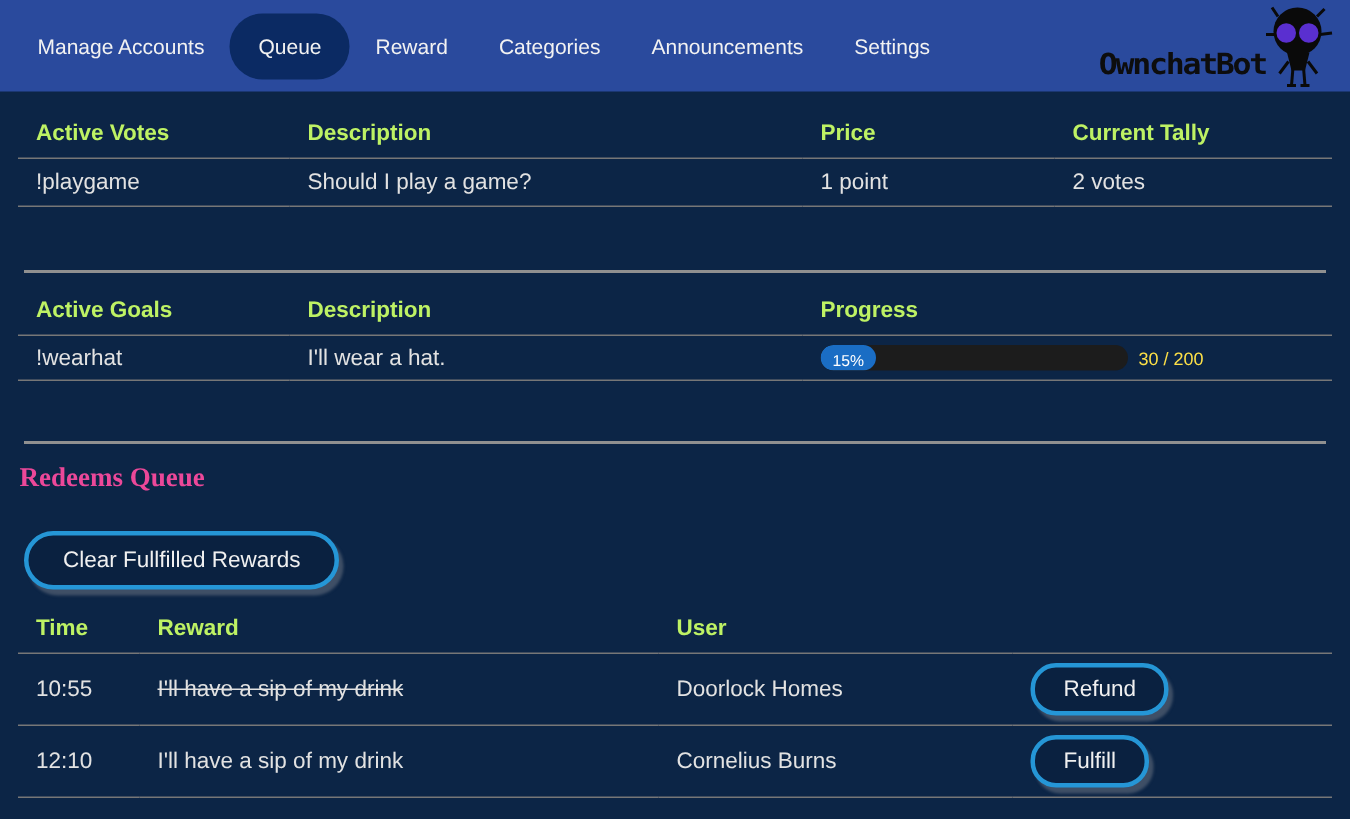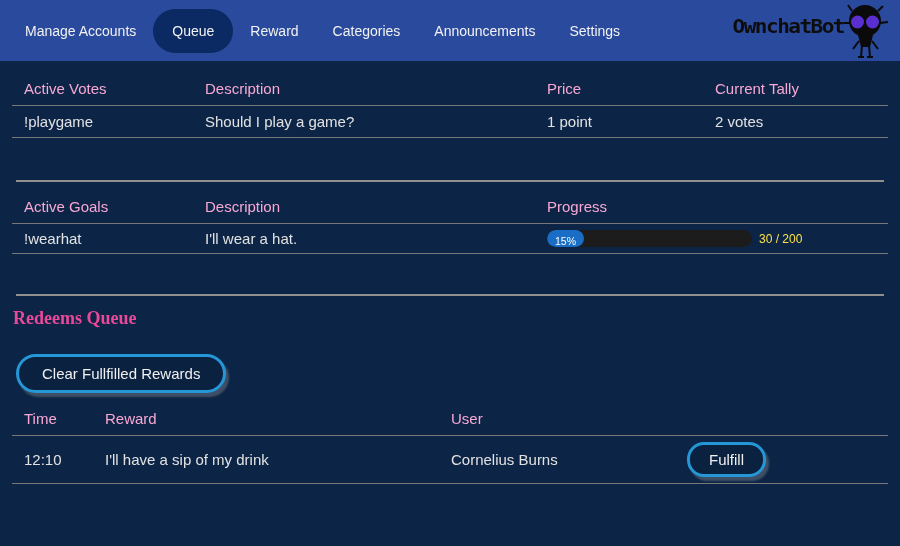--- a/index.html
+++ b/index.html
@@ -19,32 +19,32 @@
   .nav{
     background:var(--nav-bg); height:61px;
     display:flex; align-items:center; padding:0 10px 0 8px;
   }
   .nav-item{
     color:#f2f2f2; font-size:14px; padding:12px 17px;
     border-radius:22px; cursor:pointer; white-space:nowrap;
   }
   .nav-item.active{ background:var(--active-tab-bg); padding:14px 19px; }
   .nav-spacer{ flex:1; }
-  .brand{ display:flex; align-items:center; height:61px; padding-bottom:2px; }
+  .brand{ display:flex; align-items:flex-end; height:61px; padding-bottom:2px; }
   .brand-text{
     font-family:"DejaVu Sans Mono",monospace; font-weight:bold;
     font-size:21px; letter-spacing:-1.5px; color:#0d0d0d;
     line-height:1; margin-bottom:5px; transform:scaleY(.92);
   }
   .robot{ margin-left:-2px; }
   
   main{ padding:10px 12px 0; }
   table{ width:100%; border-collapse:collapse; table-layout:fixed; }
   .tbl th{
-    text-align:left; font-size:15px; font-weight:normal; color:#f9a8d4;
+    text-align:left; font-size:15px; font-weight:bold; color:#bef264;
     padding:9px 12px 8px; border-bottom:1px solid var(--line);
   }
   .tbl td{
     font-size:15px; color:#e2e2e2;
     padding:7px 12px; border-bottom:1px solid var(--line);
     overflow:hidden; white-space:nowrap;
   }
   .goals-tbl th{ padding-top:16px; }
   .goals-tbl td{ padding-top:6px; padding-bottom:6px; }
   hr.divider{ border:none; border-top:2px solid var(--thick-line); margin:42px 4px 0 4px; }
@@ -188,20 +188,28 @@
     <thead>
       <tr>
         <th>Time</th>
         <th>Reward</th>
         <th>User</th>
         <th></th>
       </tr>
     </thead>
     <tbody>
       <tr>
+        <td>10:55</td>
+        <td class="reward-cell strike">I'll have a sip of my drink</td>
+        <td>Doorlock Homes</td>
+        <td class="action-cell">
+          <button class="pill-btn small">Refund</button>
+        </td>
+      </tr>
+      <tr>
         <td>12:10</td>
         <td class="reward-cell">I'll have a sip of my drink</td>
         <td>Cornelius Burns</td>
         <td class="action-cell">
           <button class="pill-btn small">Fulfill</button>
         </td>
       </tr>
     </tbody>
   </table>
 

